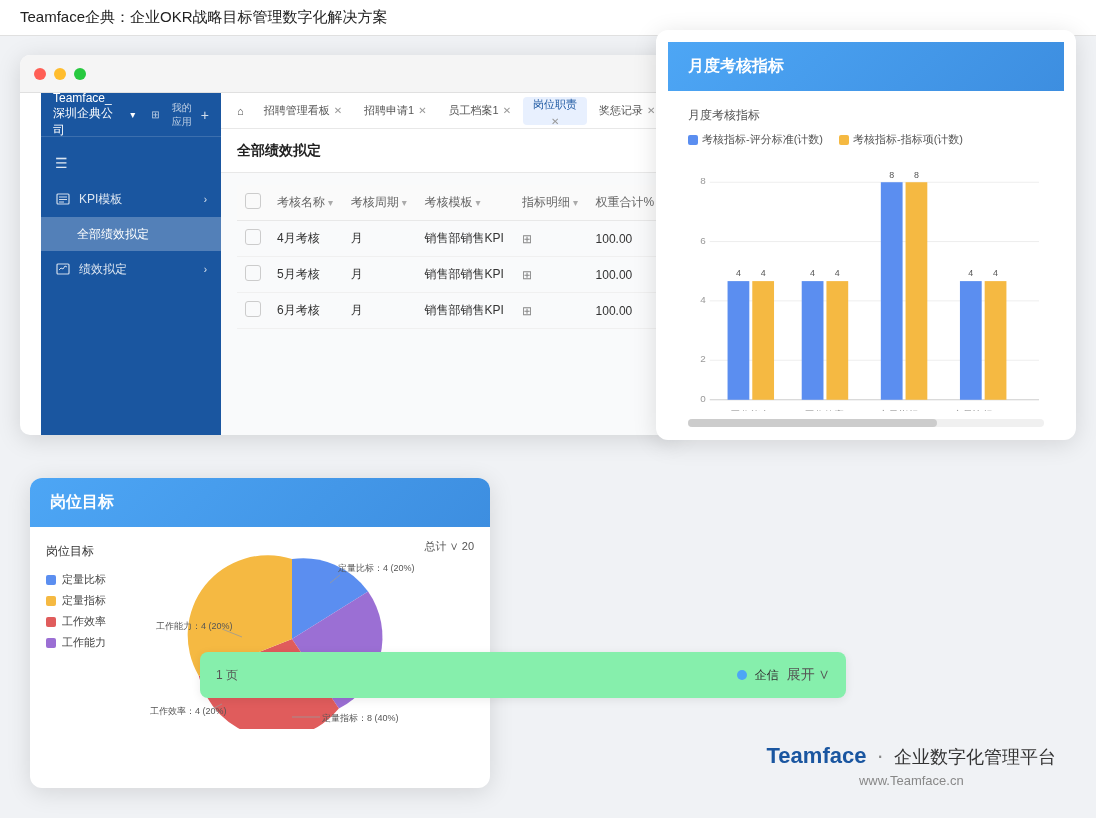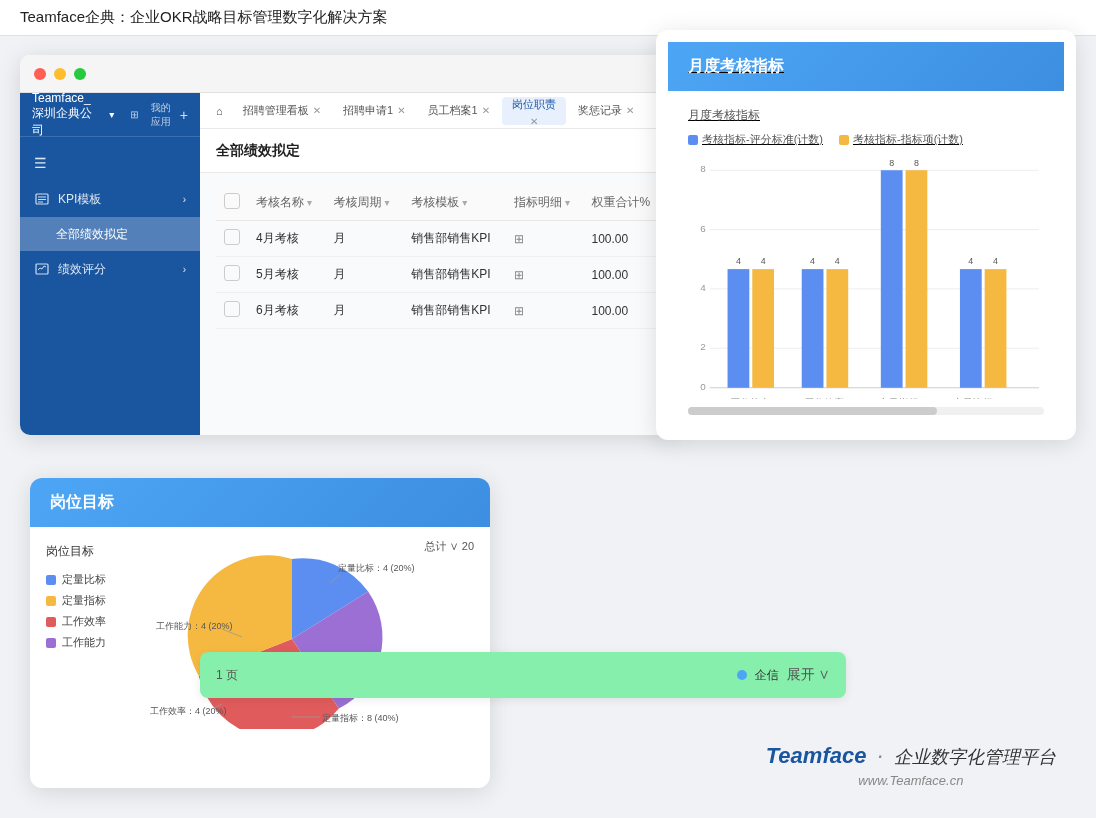--- a/index.html
+++ b/index.html
@@ -57,20 +57,21 @@
       display: inline-block;
     }
     .tl-red { background: #ff5f56; }
     .tl-yellow { background: #ffbd2e; }
     .tl-green { background: #27c93f; }
 
     .window-body {
       display: flex;
       flex: 1;
       overflow: hidden;
+      margin-left: 21px;
     }
 
     
     .sidebar {
       width: 180px;
       background: #1a56a0;
       display: flex;
       flex-direction: column;
       flex-shrink: 0;
     }
@@ -267,21 +268,20 @@
       position: absolute;
       top: 30px;
       right: 20px;
       width: 420px;
       height: 410px;
       background: white;
       border-radius: 12px;
       box-shadow: 0 4px 24px rgba(0,0,0,0.12);
       overflow: hidden;
       padding: 12px;
-      text-decoration: underline;
     }
 
     .chart-header {
       background: linear-gradient(135deg, #4da6f5, #3d8ee0);
       padding: 14px 20px;
       color: white;
       font-size: 16px;
       font-weight: 600;
     }
 
@@ -291,21 +291,21 @@
 
     .chart-title-small {
       font-size: 12px;
       color: #555;
       margin-bottom: 8px;
     }
 
     .chart-legend {
       display: flex;
       gap: 16px;
-      margin-bottom: 12px;
+      margin-bottom: 24px;
     }
 
     .legend-item {
       display: flex;
       align-items: center;
       gap: 4px;
       font-size: 11px;
       color: #555;
     }
 
@@ -446,21 +446,20 @@
       cursor: pointer;
       font-family: Liberation Serif, serif;
     }
 
     
     .branding {
       position: absolute;
       bottom: 30px;
       right: 40px;
       text-align: center;
-      font-style: italic;
     }
 
     .branding-title {
       font-size: 22px;
       font-weight: 700;
       color: #222;
     }
 
     .branding-title span.brand-name {
       color: #1a56a0;
@@ -523,21 +522,21 @@
         </div>
 
 
         <div class="sidebar-item">
           <span class="item-icon">
             <svg width="14" height="14" viewBox="0 0 14 14" fill="none">
               <rect x="1" y="2" width="12" height="10" rx="1" stroke="rgba(255,255,255,0.8)" stroke-width="1.2" fill="none"></rect>
               <polyline points="3,8 5,6 7,7 9,4 11,5" stroke="rgba(255,255,255,0.8)" stroke-width="1" fill="none"></polyline>
             </svg>
           </span>
-          <span class="item-label">绩效评分</span>
+          <span class="item-label">绩效拟定</span>
           <span class="item-arrow">›</span>
         </div>
       </div>
     </div>
 
     <div class="main-content">
 
       <div class="tabs-bar">
         <span class="tab-home">⌂</span>
         <div class="tab-item">

